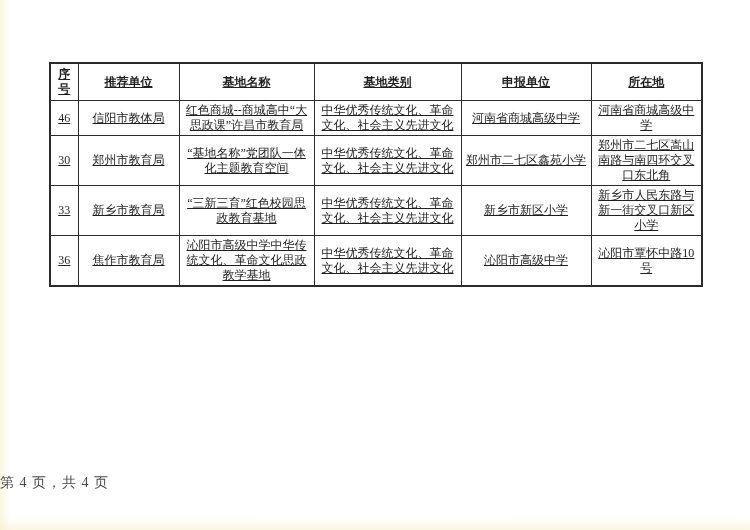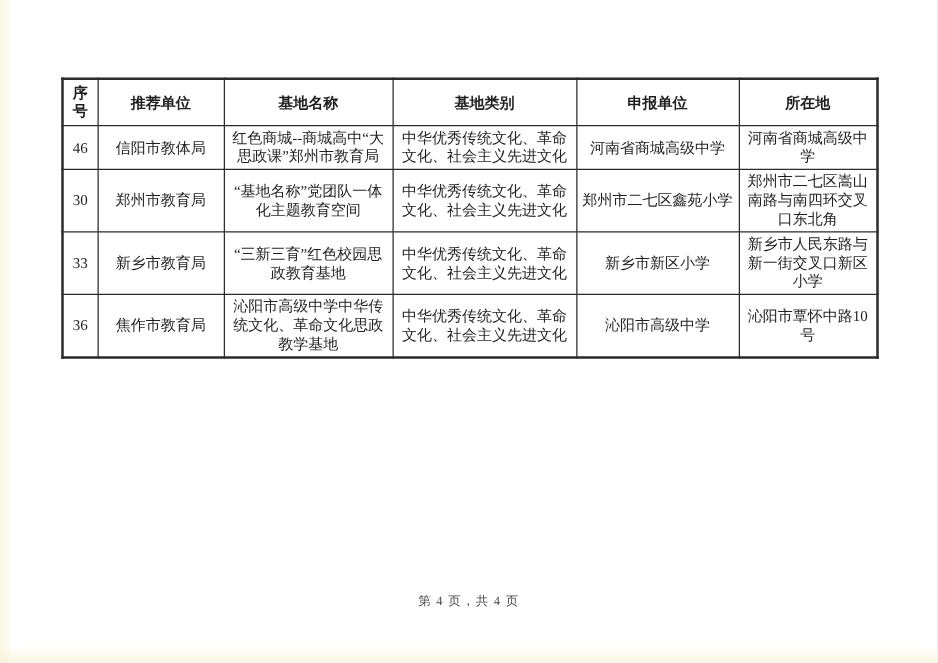--- a/index.html
+++ b/index.html
@@ -25,42 +25,43 @@
     pointer-events: none;
   }
   table.base-table {
     position: absolute;
     left: 49px;
     top: 62px;
     width: 652px;
     border-collapse: collapse;
     table-layout: fixed;
     border: 2px solid #2b2b2b;
+    text-decoration: underline;
   }
   table.base-table th,
   table.base-table td {
     border: 1px solid #2b2b2b;
     text-align: center;
     vertical-align: middle;
     font-size: 12px;
     line-height: 1.25;
     padding: 2px 3px;
     word-break: break-all;
   }
   table.base-table th {
     font-weight: bold;
     padding: 3px 2px;
   }
   .footer {
     position: absolute;
     left: 0;
     top: 474px;
     width: 100%;
-    text-align: center;
-    font-size: 10px;
+    text-align: left;
+    font-size: 14px;
     letter-spacing: 1px;
     color: #4a4a4a;
   }
 </style>
 </head>
 <body>
 
 <div class="page">
   <div class="edge-left"></div>
   <div class="edge-bottom"></div>
@@ -81,21 +82,21 @@
           <th>基地名称</th>
           <th>基地类别</th>
           <th>申报单位</th>
           <th>所在地</th>
         </tr>
     </thead>
     <tbody>
         <tr>
           <td>46</td>
           <td>信阳市教体局</td>
-          <td>红色商城--商城高中“大思政课”郑州市教育局</td>
+          <td>红色商城--商城高中“大思政课”许昌市教育局</td>
           <td>中华优秀传统文化、革命文化、社会主义先进文化</td>
           <td>河南省商城高级中学</td>
           <td>河南省商城高级中学</td>
         </tr>
         <tr>
           <td>30</td>
           <td>郑州市教育局</td>
           <td>“基地名称”党团队一体化主题教育空间</td>
           <td>中华优秀传统文化、革命文化、社会主义先进文化</td>
           <td>郑州市二七区鑫苑小学</td>

